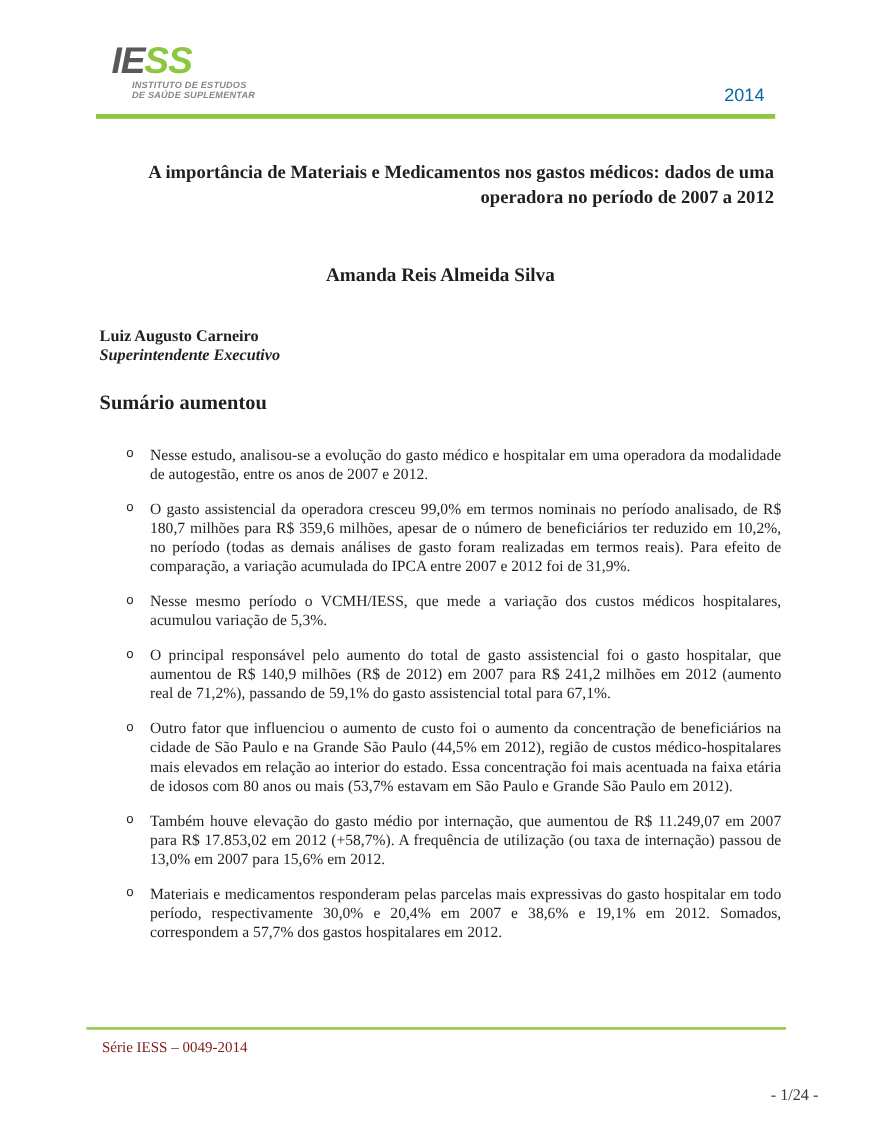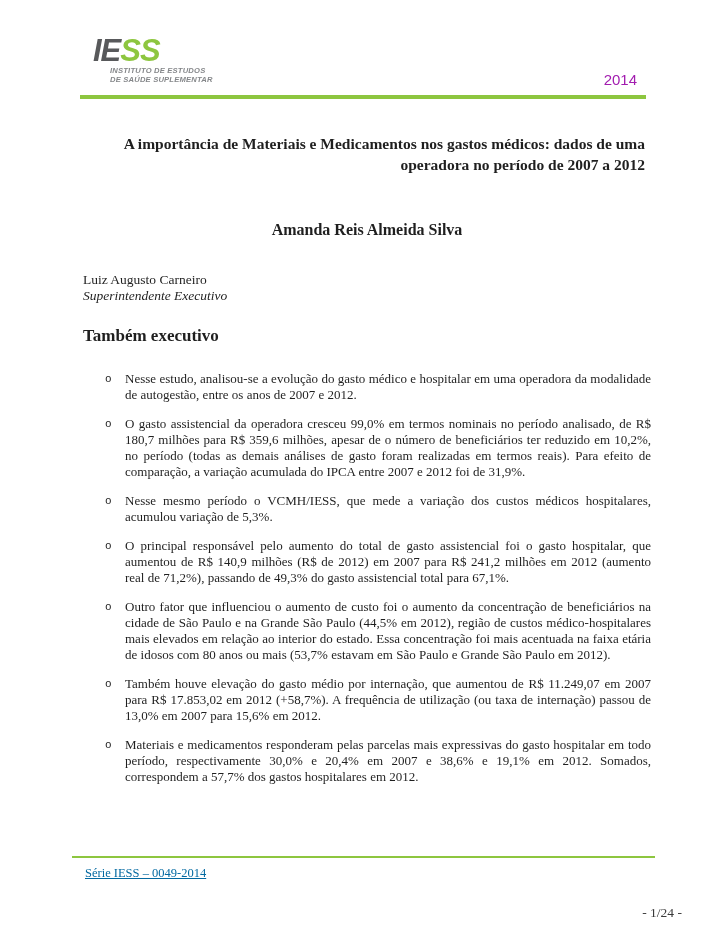--- a/index.html
+++ b/index.html
@@ -31,41 +31,41 @@
   .logo-sub{
     font-family:Liberation Sans, sans-serif;
     font-style:italic;font-weight:bold;
     font-size:7.6px;line-height:9px;
     color:var(--muted);letter-spacing:.2px;
     margin-left:17px;white-space:nowrap;
   }
   .year{
     position:absolute;top:71px;right:90px;
     font-family:"Liberation Sans", sans-serif;
-    font-size:15px;color:#a21caf;
+    font-size:15px;color:#0369a1;
   }
   .rule-top{
     position:absolute;top:95px;left:80px;
     width:566px;height:4px;background:var(--accent);
   }
 
   
   .content{position:absolute;top:133px;left:83px;width:568px;}
   .title{
     text-align:right;font-weight:bold;
     font-size:15.5px;line-height:21px;
     padding:0 6px;
   }
   .author{
     margin-top:46px;text-align:center;
     font-weight:bold;font-size:16px;
   }
   .exec{margin-top:33px;font-size:13.5px;line-height:16px;}
-  .exec-name{font-weight:normal;}
-  .exec-role{font-weight:normal;font-style:italic;}
+  .exec-name{font-weight:bold;}
+  .exec-role{font-weight:bold;font-style:italic;}
   .section-title{margin-top:22px;font-weight:bold;font-size:17px;}
 
   ul.bullets{
     list-style:none;
     margin-top:25px;
     padding-left:22px;
   }
   ul.bullets li{
     display:flex;
     font-size:13px;line-height:16px;
@@ -78,21 +78,21 @@
   }
   .btext{flex:1;text-align:justify;}
 
   
   .rule-bottom{
     position:absolute;top:856px;left:72px;
     width:583px;height:2px;background:var(--accent);
   }
   .footer-series{
     position:absolute;top:866px;left:85px;
-    font-size:12.5px;color:#0369a1;text-decoration:underline;
+    font-size:12.5px;color:#7f1d1d;
   }
   .footer-page{
     position:absolute;top:905px;right:45px;
     font-size:13.5px;color:#3a3a3a;
   }
 </style>
 </head>
 <body>
 
 <div class="page">
@@ -107,38 +107,38 @@
 
   <div class="content">
     <div class="title">A importância de Materiais e Medicamentos nos gastos médicos: dados de uma operadora no período de 2007 a 2012</div>
     <div class="author">Amanda Reis Almeida Silva</div>
 
     <div class="exec">
       <div class="exec-name">Luiz Augusto Carneiro</div>
       <div class="exec-role">Superintendente Executivo</div>
     </div>
 
-    <div class="section-title">Também executivo</div>
+    <div class="section-title">Sumário aumentou</div>
 
     <ul class="bullets">
       <li>
         <span class="marker">o</span>
         <span class="btext">Nesse estudo, analisou-se a evolução do gasto médico e hospitalar em uma operadora da modalidade de autogestão, entre os anos de 2007 e 2012.</span>
       </li>
       <li>
         <span class="marker">o</span>
         <span class="btext">O gasto assistencial da operadora cresceu 99,0% em termos nominais no período analisado, de R$ 180,7 milhões para R$ 359,6 milhões, apesar de o número de beneficiários ter reduzido em 10,2%, no período (todas as demais análises de gasto foram realizadas em termos reais). Para efeito de comparação, a variação acumulada do IPCA entre 2007 e 2012 foi de 31,9%.</span>
       </li>
       <li>
         <span class="marker">o</span>
         <span class="btext">Nesse mesmo período o VCMH/IESS, que mede a variação dos custos médicos hospitalares, acumulou variação de 5,3%.</span>
       </li>
       <li>
         <span class="marker">o</span>
-        <span class="btext">O principal responsável pelo aumento do total de gasto assistencial foi o gasto hospitalar, que aumentou de R$ 140,9 milhões (R$ de 2012) em 2007 para R$ 241,2 milhões em 2012 (aumento real de 71,2%), passando de 49,3% do gasto assistencial total para 67,1%.</span>
+        <span class="btext">O principal responsável pelo aumento do total de gasto assistencial foi o gasto hospitalar, que aumentou de R$ 140,9 milhões (R$ de 2012) em 2007 para R$ 241,2 milhões em 2012 (aumento real de 71,2%), passando de 59,1% do gasto assistencial total para 67,1%.</span>
       </li>
       <li>
         <span class="marker">o</span>
         <span class="btext">Outro fator que influenciou o aumento de custo foi o aumento da concentração de beneficiários na cidade de São Paulo e na Grande São Paulo (44,5% em 2012), região de custos médico-hospitalares mais elevados em relação ao interior do estado. Essa concentração foi mais acentuada na faixa etária de idosos com 80 anos ou mais (53,7% estavam em São Paulo e Grande São Paulo em 2012).</span>
       </li>
       <li>
         <span class="marker">o</span>
         <span class="btext">Também houve elevação do gasto médio por internação, que aumentou de R$ 11.249,07 em 2007 para R$ 17.853,02 em 2012 (+58,7%). A frequência de utilização (ou taxa de internação) passou de 13,0% em 2007 para 15,6% em 2012.</span>
       </li>
       <li>

